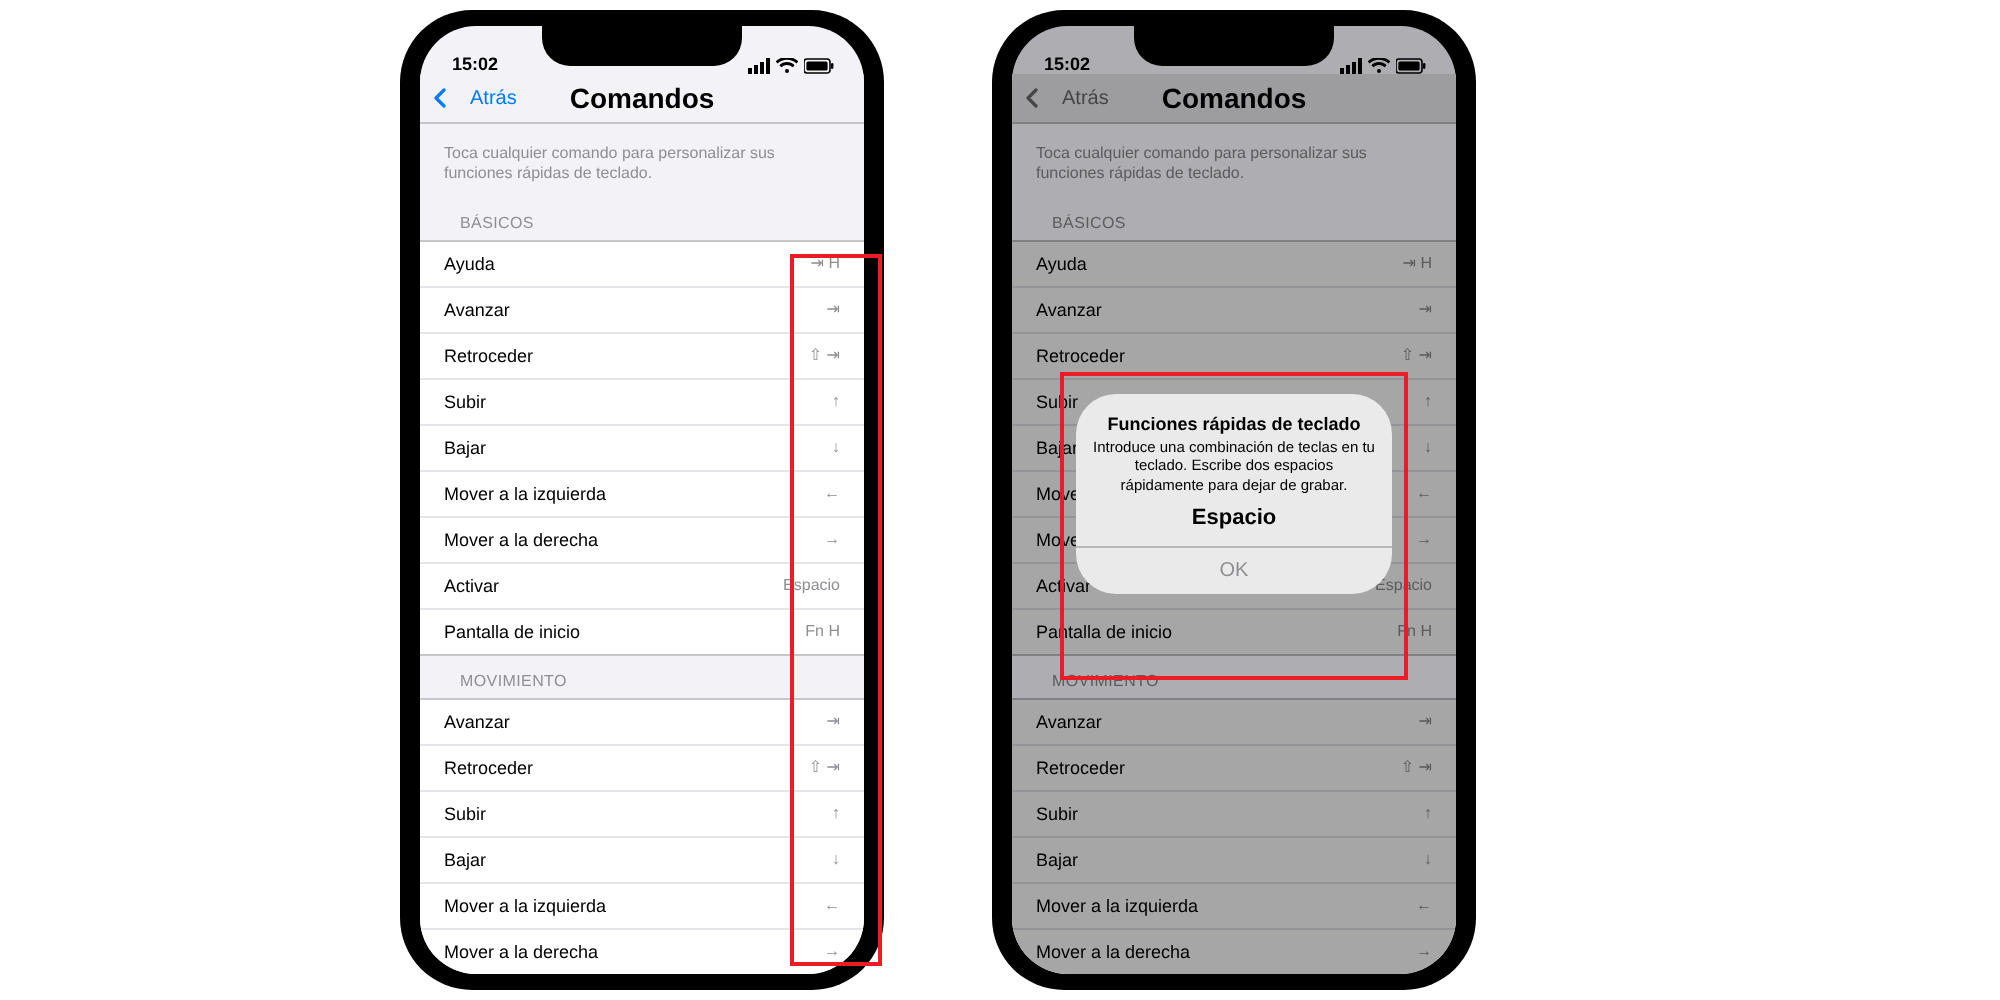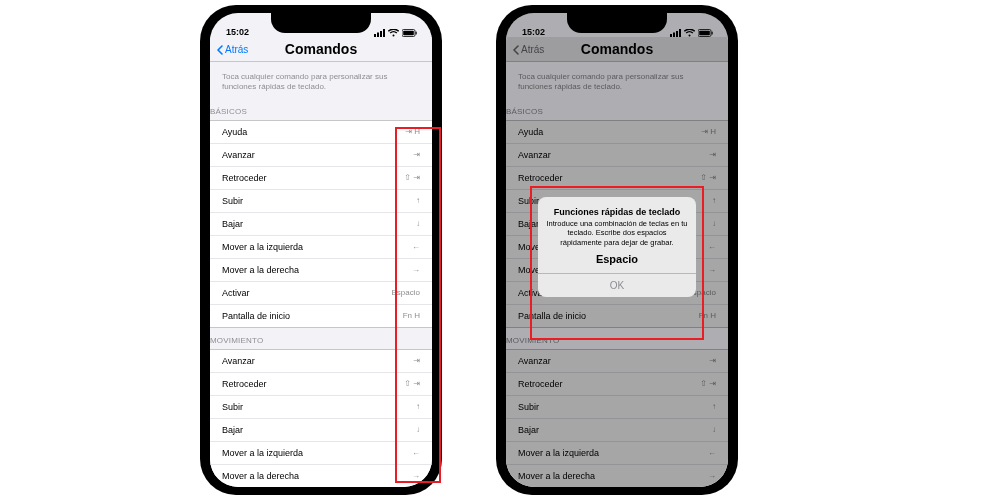--- a/index.html
+++ b/index.html
@@ -5,33 +5,33 @@
   html,body{margin:0;padding:0;background:#fff;font-family:-apple-system,Helvetica,Arial,sans-serif}
   .stage{width:1000px;height:500px;position:relative}
   .phone{position:absolute;width:242px;height:490px;background:#000;border-radius:36px;top:5px}
   .phone-left{left:200px}
   .phone-right{left:496px}
   .screen{position:absolute;left:10px;right:10px;top:8px;bottom:8px;border-radius:28px;overflow:hidden;background:#f2f2f7}
   .notch{position:absolute;left:50%;transform:translateX(-50%);top:0;width:100px;height:20px;background:#000;border-radius:0 0 14px 14px;z-index:10}
   .statusbar{height:24px;display:flex;justify-content:space-between;align-items:flex-end;font-size:9px;font-weight:600;padding:0 14px 0 16px}
   .sb-right{display:flex;align-items:center;gap:3px}
   .navbar{height:24px;display:flex;align-items:center;justify-content:center;position:relative;background:#f2f2f7;border-bottom:.5px solid #c6c6c8}
-  .nav-back{position:absolute;left:6px;display:flex;align-items:flex-end;color:#007aff;font-size:10px;gap:2px}
+  .nav-back{position:absolute;left:6px;display:flex;align-items:center;color:#007aff;font-size:10px;gap:12px}
   .nav-title{font-size:14px;font-weight:700}
   .content{height:calc(100% - 48px);overflow:hidden}
   .hint{font-size:8px;color:#8e8e93;padding:10px 12px 6px;line-height:1.3}
-  .section-header{font-size:8px;color:#8e8e93;padding:8px 0 4px;text-transform:uppercase;letter-spacing:.2px}
+  .section-header{font-size:8px;color:#8e8e93;padding:8px 20px 4px;text-transform:uppercase;letter-spacing:.2px}
   .list{background:#fff;border-top:.5px solid #c6c6c8;border-bottom:.5px solid #c6c6c8}
   .row{height:22px;display:flex;align-items:center;justify-content:space-between;padding:0 12px;font-size:9px;border-bottom:.5px solid #e5e5ea}
   .row:last-child{border-bottom:none}
   .row-val{color:#8e8e93;font-size:8px}
   .redbox{position:absolute;border:2px solid #ec1c24;pointer-events:none}
   .overlay{position:absolute;inset:0;background:rgba(0,0,0,.28)}
   .alert-wrap{position:absolute;left:50%;top:184px;transform:translateX(-50%)}
-  .alert{width:158px;background:#eaeaea;border-radius:8px;overflow:hidden;text-align:center}
+  .alert{width:158px;background:#eaeaea;border-radius:20px;overflow:hidden;text-align:center}
   .alert-title{font-size:9px;font-weight:600;padding:10px 8px 2px}
   .alert-msg{font-size:7.5px;padding:0 8px 6px;line-height:1.25}
   .alert-value{font-size:11px;font-weight:700;padding:0 0 8px}
   .alert-btn{height:23px;border-top:.5px solid #b8b8bb;font-size:10px;display:flex;align-items:center;justify-content:center}
   .c-blue{color:#007aff}
   .c-red{color:#ff3b30}
   .dim .nav-back{color:#6b6b6f}
   .dim .statusbar,.dim .navbar,.dim .content{filter:brightness(.9)}
   svg{display:block}
 </style>

